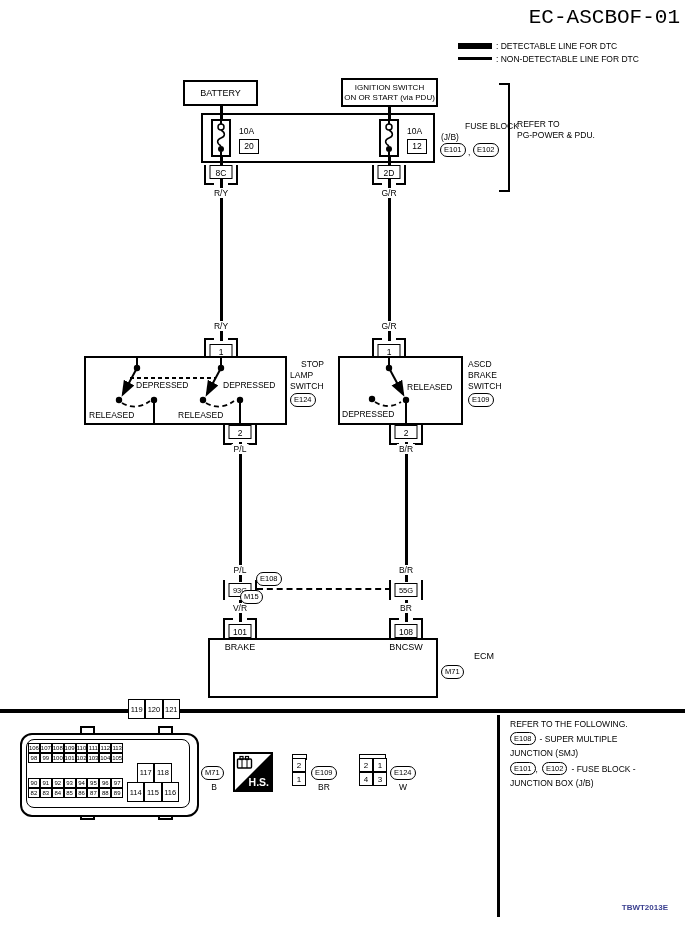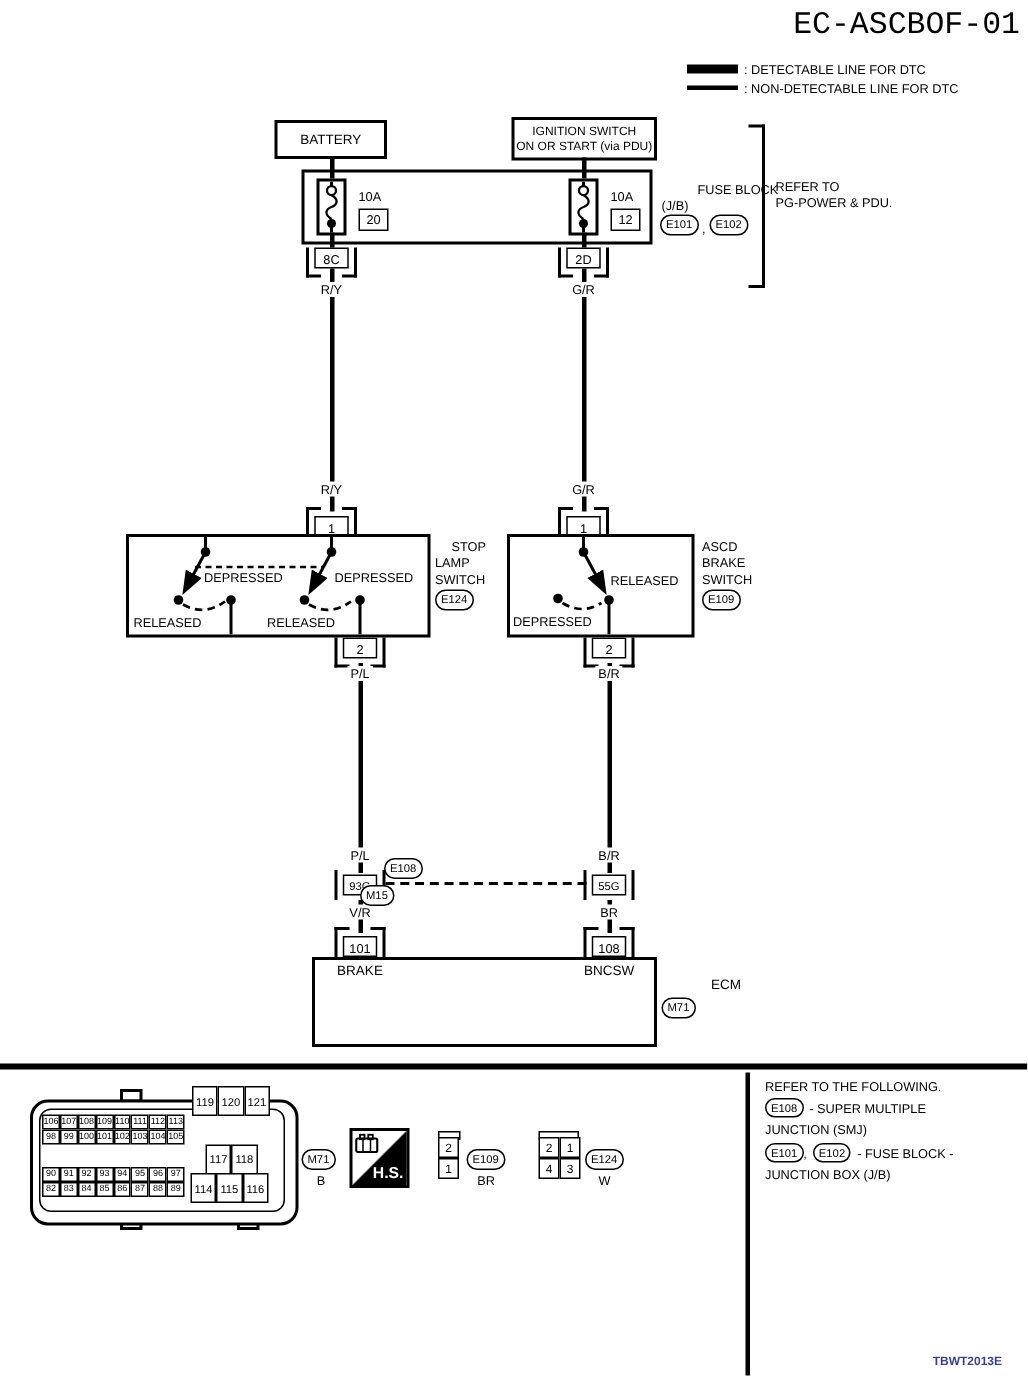--- a/index.html
+++ b/index.html
@@ -299,21 +299,21 @@
       <div class="gc">97</div>
       <div class="gc">82</div>
       <div class="gc">83</div>
       <div class="gc">84</div>
       <div class="gc">85</div>
       <div class="gc">86</div>
       <div class="gc">87</div>
       <div class="gc">88</div>
       <div class="gc">89</div>
     </div>
-  <div class="grid med" id="gridR1" style="left:128px;top:724px;grid-template-columns:repeat(3,17.3px);grid-auto-rows:20px;">
+  <div class="grid med" id="gridR1" style="left:128px;top:699px;grid-template-columns:repeat(3,17.3px);grid-auto-rows:20px;">
       <div class="gc">119</div>
       <div class="gc">120</div>
       <div class="gc">121</div>
     </div>
   <div class="grid med" id="gridR2" style="left:137px;top:762.5px;grid-template-columns:repeat(2,17.3px);grid-auto-rows:20px;">
       <div class="gc">117</div>
       <div class="gc">118</div>
     </div>
   <div class="grid med" id="gridR3" style="left:127px;top:782px;grid-template-columns:repeat(3,17.3px);grid-auto-rows:20px;">
       <div class="gc">114</div>

